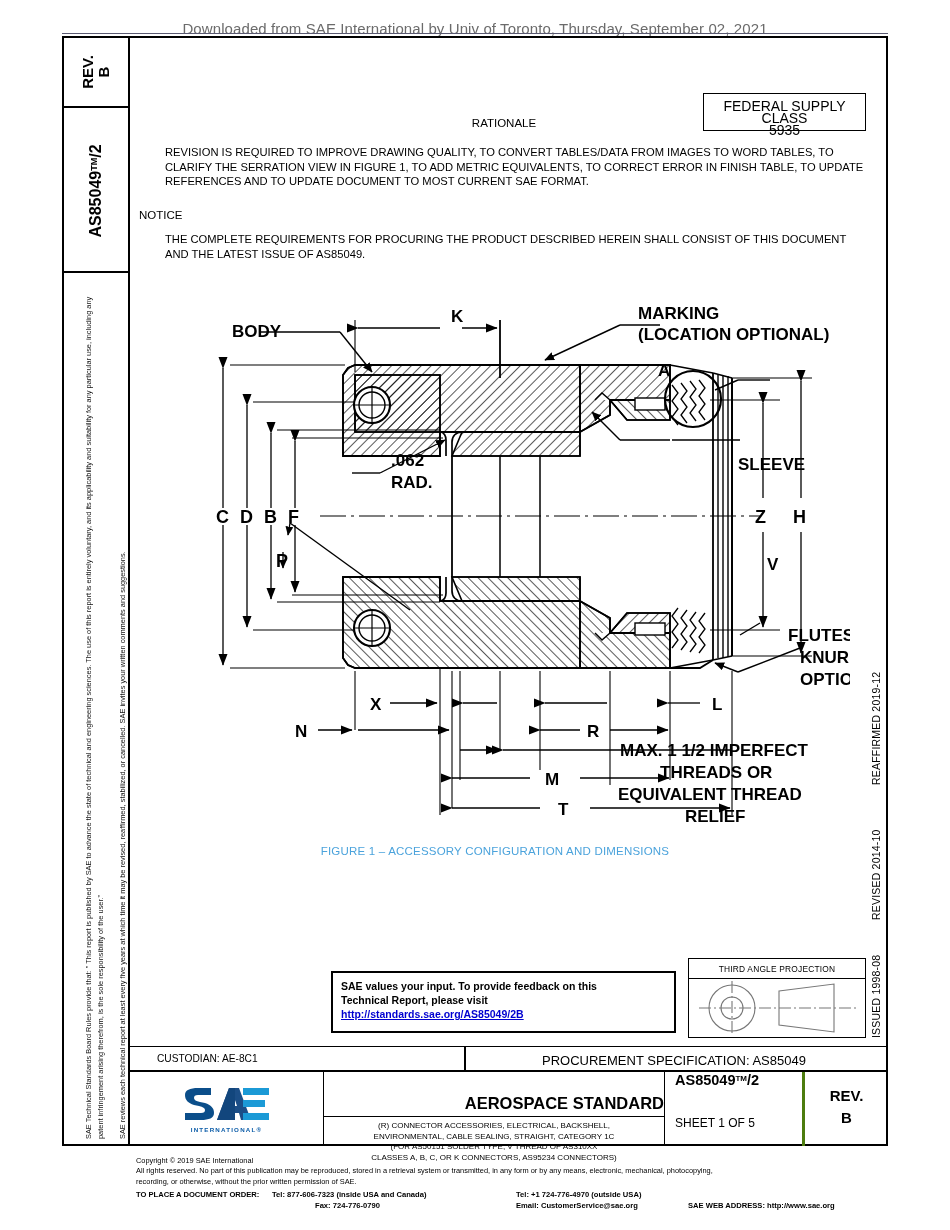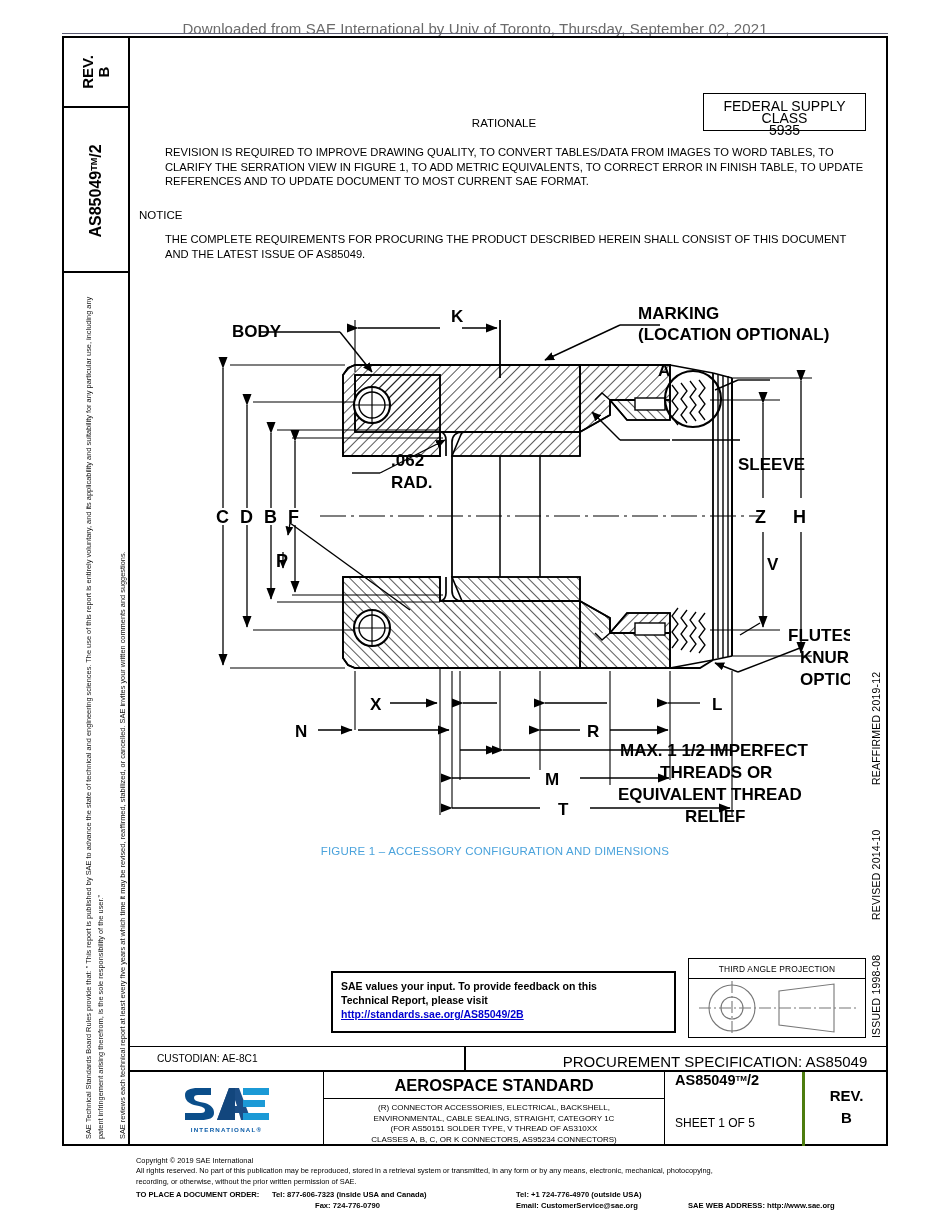--- a/index.html
+++ b/index.html
@@ -145,38 +145,38 @@
     position:absolute;left:130px;top:1046px;width:758px;height:26px;
     border-top:1px solid #000;border-bottom:2px solid #000;box-sizing:border-box;
   }
   .cust-left{
     position:absolute;left:0;top:0;width:336px;height:24px;
     border-right:2px solid #000;box-sizing:border-box;
     font-size:10.2px;padding:6px 0 0 27px;
   }
   .cust-right{
     position:absolute;left:412px;top:0;width:346px;height:24px;
-    font-size:15px;padding:6px 0 0 0;text-align:center;
+    font-size:13px;padding:6px 0 0 0;text-align:left;
   }
 
   
   .titleblock{
     position:absolute;left:130px;top:1072px;width:758px;height:74px;
   }
   .tb-logo{
     position:absolute;left:0;top:0;width:194px;height:74px;
     border-right:1px solid #000;box-sizing:border-box;
     display:flex;align-items:center;justify-content:center;
   }
   .tb-mid{
     position:absolute;left:194px;top:0;width:341px;height:74px;
     border-right:1px solid #000;box-sizing:border-box;
   }
   .tb-as{
-    text-align:center;font-weight:bold;font-size:16.5px;padding-top:4px;
+    text-align:right;font-weight:bold;font-size:16.5px;padding-top:22px;
     border-bottom:1px solid #000;padding-bottom:3px;
   }
   .tb-desc{
     text-align:center;font-size:8px;line-height:10.6px;padding-top:4px;
   }
   .tb-num{
     position:absolute;left:535px;top:0;width:140px;height:74px;
     border-right:3px solid #4d7c0f;box-sizing:border-box;
     padding:0 0 0 10px;
   }

